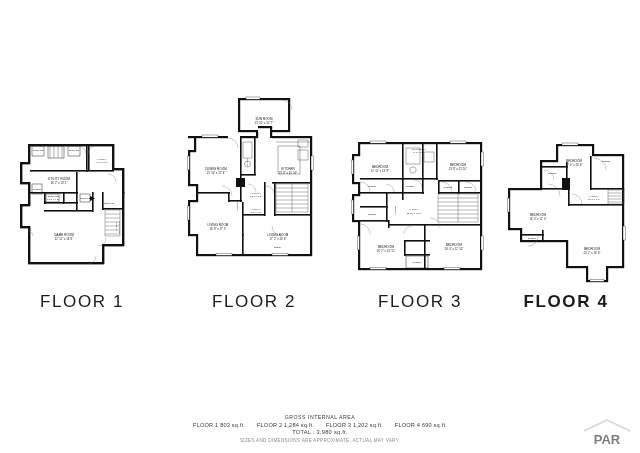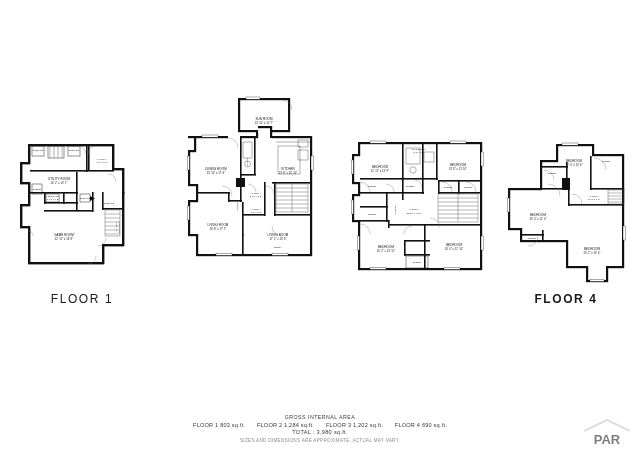--- a/index.html
+++ b/index.html
@@ -11,21 +11,21 @@
     overflow:hidden;
     position:relative;
   }
   #sheet{position:absolute;inset:0;}
   .floor-block{position:absolute;}
   .plan-svg{display:block;}
   .floor-caption{
     position:absolute;
     text-align:center;
     font-family:"Liberation Sans", sans-serif;
-    font-size:12px;
+    font-size:17px;
     letter-spacing:1.6px;
     color:#1b1b1b;
     white-space:nowrap;
   }
   .footer{
     position:absolute;
     left:0;right:0;
     text-align:center;
     color:#3a3a3a;
   }
@@ -280,20 +280,21 @@
       <text class="dim" x="102" y="154">17' 2" x 13' 6"</text>
       <text class="tiny" x="102" y="162">ENTRY</text>
       <g transform="rotate(-90 72 76)">
         <text class="vtiny" x="72" y="76">PANTRY</text>
       </g>
       <g transform="rotate(-90 62 120)">
         <text class="vtiny" x="62" y="120">CLOSET</text>
       </g>
     </svg>
   </div>
+  <div class="floor-caption" style="left:176px;top:292px;width:156px;">FLOOR 2</div>
 
   <div class="floor-block" style="left:344px;top:136px;">
     <svg class="plan-svg" width="152" height="156" viewBox="0 0 152 156">
 
       <g class="wall">
         <rect x="14" y="6" width="124" height="2.2"></rect>
         <rect x="14" y="6" width="2.2" height="14"></rect>
         <rect x="8" y="18" width="8" height="2.2"></rect>
         <rect x="8" y="18" width="2.2" height="30"></rect>
         <rect x="8" y="46" width="8" height="2.2"></rect>
@@ -393,20 +394,21 @@
       <text class="vtiny" x="104" y="52">CLOSET</text>
       <text class="vtiny" x="124" y="52">CLOSET</text>
       <text class="vtiny" x="28" y="51">CLOSET</text>
       <text class="vtiny" x="28" y="79">CLOSET</text>
       <text class="vtiny" x="73" y="127">CLOSET</text>
       <g transform="rotate(-90 52 74)">
         <text class="vtiny" x="52" y="74">CLOSET</text>
       </g>
     </svg>
   </div>
+  <div class="floor-caption" style="left:344px;top:292px;width:152px;">FLOOR 3</div>
 
   <div class="floor-block" style="left:498px;top:140px;">
     <svg class="plan-svg" width="136" height="152" viewBox="0 0 136 152">
 
       <g class="wall">
         <rect x="58" y="4" width="36" height="2.2"></rect>
         <rect x="58" y="4" width="2.2" height="18"></rect>
         <rect x="42" y="20" width="18" height="2.2"></rect>
         <rect x="42" y="20" width="2.2" height="30"></rect>
         <rect x="10" y="48" width="34" height="2.2"></rect>

